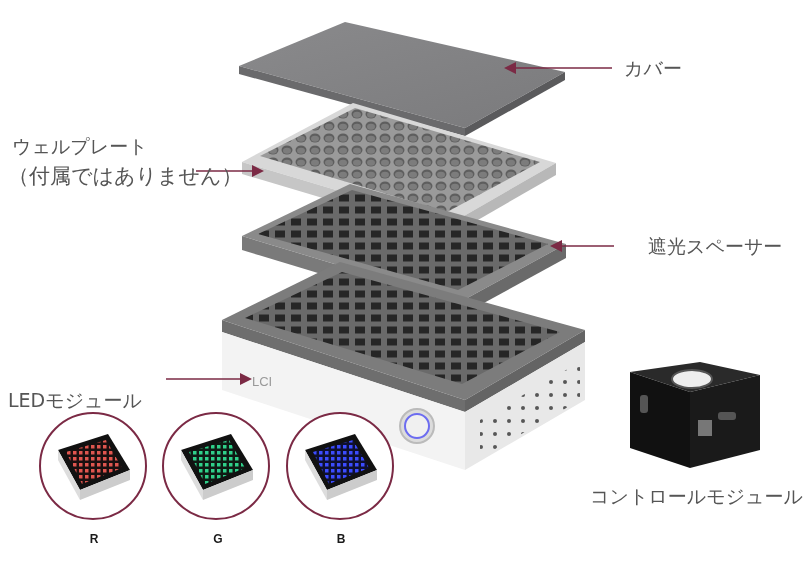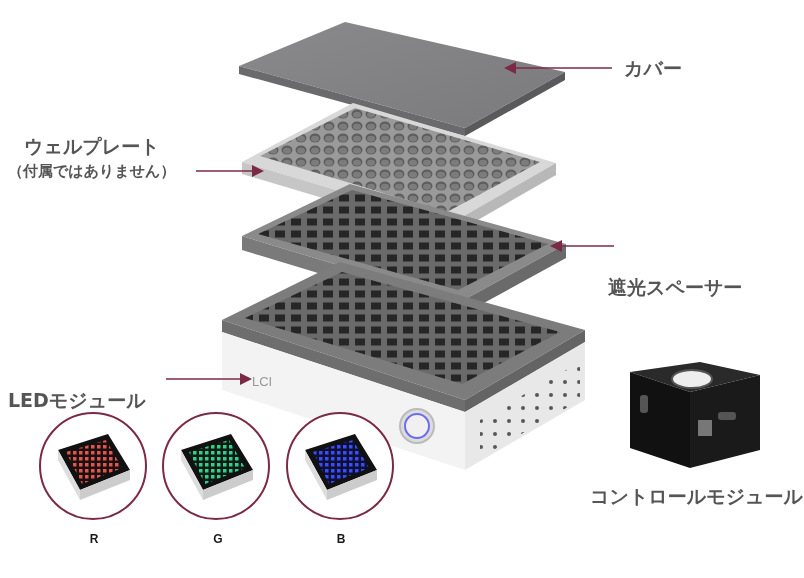--- a/index.html
+++ b/index.html
@@ -1,19 +1,19 @@
 <!DOCTYPE html>
 <html><head>
   <meta charset="utf-8">
   <style>
     html, body { margin:0; padding:0; background:#ffffff; }
     body { width:804px; height:578px; position:relative; overflow:hidden; font-family:"DejaVu Sans", sans-serif; }
-    .lbl { position:absolute; color:#555555; font-weight:bold; white-space:nowrap;text-align:center; }
+    .lbl { position:absolute; color:#555555; font-weight:normal; white-space:nowrap;text-align:center; }
     .lbl-big { font-size:19px; }
-    .lbl-sub { font-size:15px; }
+    .lbl-sub { font-size:21px; }
     .rgb-label { position:absolute; font-family:"Liberation Sans", sans-serif; font-weight:bold; font-size:12px; color:#1a1a1a; width:20px; text-align:center; }
     svg { position:absolute; left:0; top:0; }
   </style>
 </head>
 <body>
 
 <svg width="804" height="578" viewBox="0 0 804 578" xmlns="http://www.w3.org/2000/svg">
   <defs>
     <linearGradient id="coverTop" x1="0" y1="0" x2="1" y2="1">
       <stop offset="0" stop-color="#8a8a8c"></stop>
@@ -122,21 +122,21 @@
     <polygon points="630,372 690,392 690,468 630,448" fill="#111"></polygon>
     <polygon points="690,392 760,375 760,450 690,468" fill="#1a1a1a"></polygon>
     <ellipse cx="692" cy="379" rx="20" ry="9" fill="#eee" stroke="#555" stroke-width="2"></ellipse>
     <rect x="698" y="420" width="14" height="16" fill="#777"></rect>
     <rect x="718" y="412" width="18" height="8" rx="3" fill="#555"></rect>
     <rect x="640" y="395" width="8" height="18" rx="3" fill="#555"></rect>
   </g>
 </svg>
 
 <div class="lbl lbl-big" style="left:624px;top:56px;">カバー</div>
-<div class="lbl lbl-big" style="left:24px;top:134px;">ウェルプレート</div>
+<div class="lbl lbl-big" style="left:12px;top:134px;">ウェルプレート</div>
 <div class="lbl lbl-sub" style="left:8px;top:162px;">（付属ではありません）</div>
-<div class="lbl lbl-big" style="left:608px;top:234px;margin-top:41px;">遮光スペーサー</div>
+<div class="lbl lbl-big" style="left:648px;top:234px;">遮光スペーサー</div>
 <div class="lbl lbl-big" style="left:8px;top:388px;">LEDモジュール</div>
 <div class="lbl lbl-big" style="left:590px;top:484px;">コントロールモジュール</div>
 
 <div class="rgb-label" style="left:84px;top:532px;">R</div>
 <div class="rgb-label" style="left:208px;top:532px;">G</div>
 <div class="rgb-label" style="left:331px;top:532px;">B</div>
 
 </body></html>

